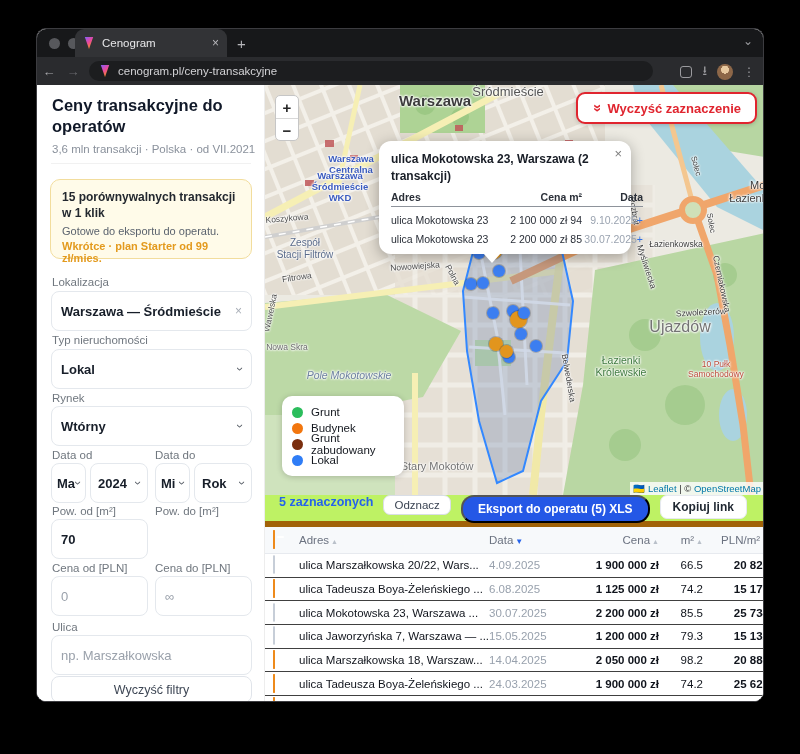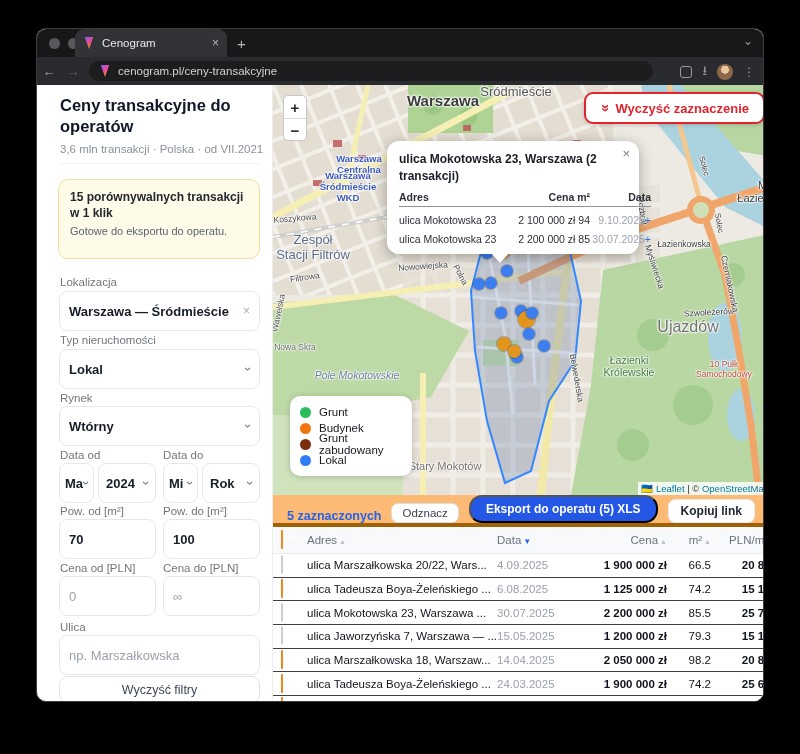--- a/index.html
+++ b/index.html
@@ -24,21 +24,21 @@
   .nav-ic.dim{color:#66676b;}
   .urlpill{position:absolute;left:52px;top:4px;width:564px;height:20px;background:#1c1d1f;border-radius:10px;
            display:flex;align-items:center;padding:0 10px;gap:7px;}
   .url-txt{color:#d3d3d6;font-size:11.5px;}
   .chrome-right{position:absolute;right:8px;top:4px;display:flex;align-items:center;gap:10px;}
   .ext-ic{width:12px;height:12px;border:1.5px solid #9b9b9f;border-radius:3px;}
   .dl-ic{color:#9b9b9f;font-size:13px;}
   .avatar{width:16px;height:16px;border-radius:50%;background:radial-gradient(circle at 50% 35%,#e8c9a0 0 30%,#8d6748 31% 100%);}
   .dots{color:#9b9b9f;font-size:12px;letter-spacing:0;}
   
-  .content{position:absolute;left:8px;top:56px;width:728px;height:618px;background:#fff;}
+  .content{position:absolute;left:0;top:56px;width:728px;height:618px;background:#fff;}
   .sidebar{position:absolute;left:0;top:0;width:228px;height:618px;background:#fff;border-right:1px solid #ededed;padding:0 14px;}
   .main{position:absolute;left:228px;top:0;width:500px;height:618px;}
   
   .sb-title{position:absolute;left:15px;top:10px;width:200px;font-size:16.5px;font-weight:bold;color:#101828;line-height:1.3;}
   .sb-sub{position:absolute;left:15px;top:58px;font-size:11.5px;color:#8a919c;}
   .sb-hr{position:absolute;left:14px;top:78px;width:200px;border-top:1px solid #f1f1f1;}
   .promo{position:absolute;left:13px;top:94px;width:202px;height:80px;background:#fffbe9;border:1px solid #f2dd9d;
          border-radius:10px;padding:9px 11px;}
   .promo-h{font-size:12px;font-weight:bold;color:#23282f;line-height:1.35;}
   .promo-l1{font-size:11px;color:#5b636e;margin-top:4px;}
@@ -80,22 +80,22 @@
   .p-plus{color:#2f6fe4;}
   .legend{position:absolute;left:17px;top:311px;width:122px;background:#fff;border-radius:10px;z-index:30;
           box-shadow:0 1px 6px rgba(0,0,0,.2);padding:8px 10px;}
   .leg-row{display:flex;align-items:center;gap:8px;height:16px;}
   .leg-dot{width:11px;height:11px;border-radius:50%;flex:0 0 11px;}
   .leg-txt{font-size:11.5px;color:#14181f;}
   .attr{position:absolute;right:0;bottom:0;background:rgba(255,255,255,.8);font-size:9.5px;color:#333;
         padding:1px 4px;z-index:30;}
   .attr a{color:#0078a8;}
   
-  .toolbar{position:absolute;left:0;top:410px;width:500px;height:32px;background:#fdba74;border-bottom:4px solid #a16207;
-           display:flex;align-items:flex-end;gap:10px;padding:0 14px;}
+  .toolbar{position:absolute;left:0;top:410px;width:500px;height:32px;background:#bef264;border-bottom:6px solid #a16207;
+           display:flex;align-items:flex-start;gap:10px;padding:0 14px;}
   .sel-count{color:#2563eb;font-size:12.5px;font-weight:bold;}
   .btn-odznacz{background:#fff;border:1px solid #d9dee6;border-radius:7px;font-size:11.5px;color:#3b4453;padding:3px 10px;}
   .btn-export{background:#2457e6;border-radius:13px;color:#fff;font-size:12px;font-weight:bold;padding:5px 15px;}
   .btn-copy{background:#fff;border:1px solid #e6e9ef;border-radius:7px;font-size:12px;font-weight:bold;color:#1e2630;padding:4px 12px;}
   
   .thead{position:absolute;left:0;top:442px;width:530px;height:27px;background:#f7f9fb;border-bottom:1px solid #e7eaef;
          display:grid;grid-template-columns:26px 190px 76px 94px 44px 66px 48px;align-items:center;padding-left:8px;}
   .th{font-size:11.5px;color:#6b7280;}
   .th.r{text-align:right;}
   .sort{font-size:7px;color:#b9c0c9;margin-left:2px;}
@@ -152,20 +152,21 @@
 
     <div class="content">
 
       <div class="sidebar">
         <div class="sb-title">Ceny transakcyjne do operatów</div>
         <div class="sb-sub">3,6 mln transakcji · Polska · od VII.2021</div>
         <div class="sb-hr"></div>
         <div class="promo">
           <div class="promo-h">15 porównywalnych transakcji w 1 klik</div>
           <div class="promo-l1">Gotowe do eksportu do operatu.</div>
+          <div class="promo-l2">Wkrótce · plan Starter od 99 zł/mies.</div>
         </div>
 
         <div class="flabel" style="left:15px;top:191px">Lokalizacja</div>
         <div class="fbox" style="left:14px;top:206px;width:201px">
           <span class="grow">Warszawa — Śródmieście</span>
           <span class="fx">×</span>
         </div>
 
         <div class="flabel" style="left:15px;top:249px">Typ nieruchomości</div>
         <div class="fbox" style="left:14px;top:264px;width:201px">
@@ -195,23 +196,20 @@
         </div>
         <div class="fbox" style="left:157px;top:378px;width:58px;padding:0 7px">
           <span class="grow">Rok</span>
             <span class="chev">›</span>
         </div>
 
         <div class="flabel" style="left:15px;top:420px">Pow. od [m²]</div>
         <div class="flabel" style="left:118px;top:420px">Pow. do [m²]</div>
         <div class="fbox" style="left:14px;top:434px;width:97px">
           <span>70</span>
-        </div>
-        <div class="fbox" style="left:118px;top:434px;width:97px">
-          <span>100</span>
         </div>
 
         <div class="flabel" style="left:15px;top:477px">Cena od [PLN]</div>
         <div class="flabel" style="left:118px;top:477px">Cena do [PLN]</div>
         <div class="fbox" style="left:14px;top:491px;width:97px">
           <span class="ph">0</span>
         </div>
         <div class="fbox" style="left:118px;top:491px;width:97px">
           <span class="ph">∞</span>
         </div>
@@ -296,21 +294,21 @@
           </svg>
 
           <div id="labels">
               <div class="maplabel" style="left: 170px; top: 16px; font-size: 15px; color: rgb(60, 60, 60); transform: translate(-50%, -50%) rotate(0deg); font-weight: bold;">Warszawa</div>
               <div class="maplabel" style="left: 243px; top: 7px; font-size: 13px; color: rgb(85, 85, 85); transform: translate(-50%, -50%) rotate(0deg);">Śródmieście</div>
               <div class="maplabel" style="left: 86px; top: 80px; font-size: 9.5px; color: rgb(58, 91, 191); transform: translate(-50%, -50%) rotate(0deg); font-weight: bold;">Warszawa
 Centralna</div>
               <div class="maplabel" style="left: 75px; top: 102px; font-size: 9.5px; color: rgb(58, 91, 191); transform: translate(-50%, -50%) rotate(0deg); font-weight: bold;">Warszawa
 Śródmieście
 WKD</div>
-              <div class="maplabel" style="left: 40px; top: 163px; font-size: 13px; color: rgb(90, 107, 138); transform: translate(-50%, -50%) rotate(0deg);">Zespół
+              <div class="maplabel" style="left: 40px; top: 163px; font-size: 10px; color: rgb(90, 107, 138); transform: translate(-50%, -50%) rotate(0deg);">Zespół
 Stacji Filtrów</div>
               <div class="maplabel" style="left: 22px; top: 134px; font-size: 8.5px; color: rgb(79, 79, 79); transform: translate(-50%, -50%) rotate(-5deg);">Koszykowa</div>
               <div class="maplabel" style="left: 32px; top: 193px; font-size: 8.5px; color: rgb(79, 79, 79); transform: translate(-50%, -50%) rotate(-8deg);">Filtrowa</div>
               <div class="maplabel" style="left: 150px; top: 182px; font-size: 8.5px; color: rgb(79, 79, 79); transform: translate(-50%, -50%) rotate(-4deg);">Nowowiejska</div>
               <div class="maplabel" style="left: 187px; top: 190px; font-size: 8.5px; color: rgb(79, 79, 79); transform: translate(-50%, -50%) rotate(62deg);">Polna</div>
               <div class="maplabel" style="left: 6px; top: 228px; font-size: 8.5px; color: rgb(79, 79, 79); transform: translate(-50%, -50%) rotate(-78deg);">Wawelska</div>
               <div class="maplabel" style="left: 22px; top: 263px; font-size: 8.5px; color: rgb(107, 107, 107); transform: translate(-50%, -50%) rotate(0deg);">Nowa Skra</div>
               <div class="maplabel" style="left: 84px; top: 290px; font-size: 10.5px; color: rgb(107, 127, 158); transform: translate(-50%, -50%) rotate(0deg); font-style: italic;">Pole Mokotowskie</div>
               <div class="maplabel" style="left: 172px; top: 381px; font-size: 11px; color: rgb(115, 115, 115); transform: translate(-50%, -50%) rotate(0deg);">Stary Mokotów</div>
               <div class="maplabel" style="left: 415px; top: 242px; font-size: 16px; color: rgb(115, 115, 115); transform: translate(-50%, -50%) rotate(0deg);">Ujazdów</div>

